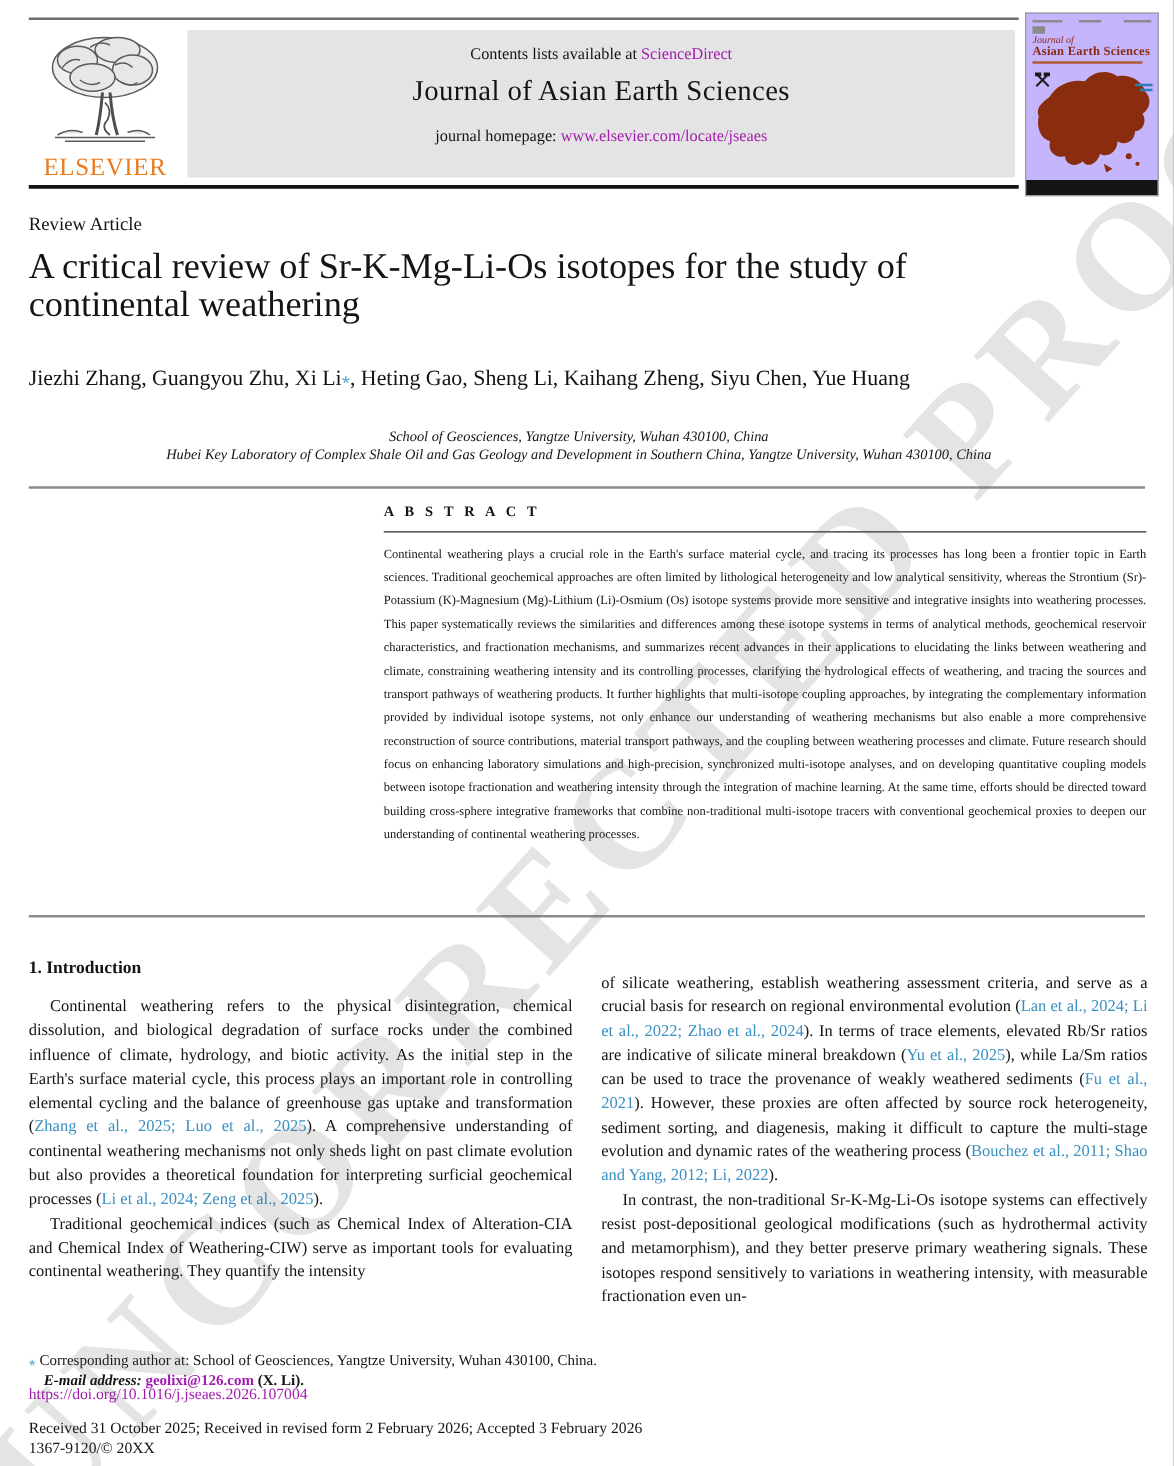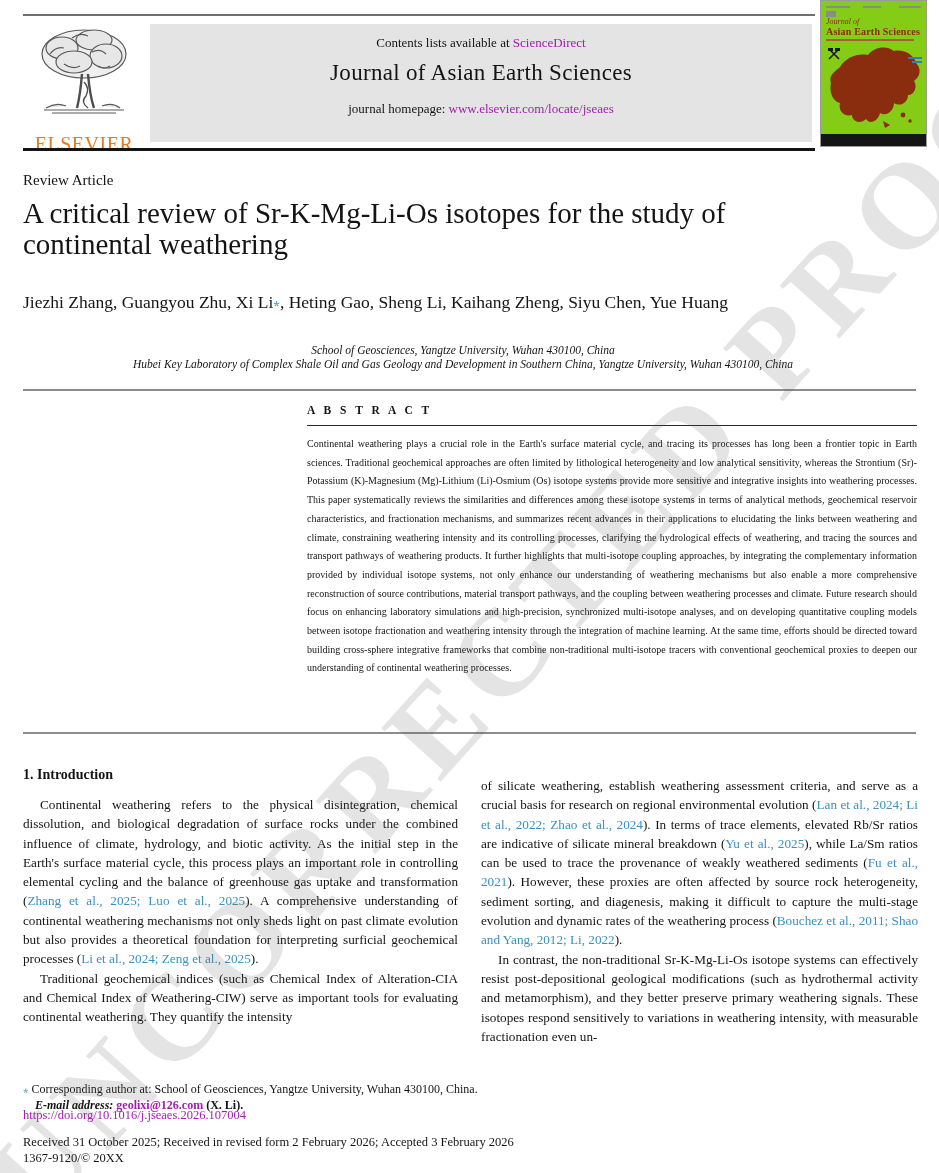--- a/index.html
+++ b/index.html
@@ -9,31 +9,31 @@
 
   
   .watermark{position:absolute;left:540px;top:610px;z-index:6;pointer-events:none;
     transform:translate(-50%,-50%) rotate(-48deg);
     font-family:"Liberation Serif",serif;font-weight:bold;font-size:122px;letter-spacing:10px;
     color:rgba(90,90,90,0.16);white-space:nowrap;}
 
   
   .topline{left:23px;top:14px;width:792px;height:2px;background:#6f6f6f;}
   .logo-block{left:23px;top:24px;width:122px;height:118px;text-align:center;}
-  .elsevier-text{color:#e87b1e;font-size:20px;letter-spacing:0.5px;margin-top:13px;}
+  .elsevier-text{color:#e87b1e;font-size:20px;letter-spacing:0.5px;margin-top:2px;}
   .header-box{left:150px;top:24px;width:662px;height:118px;background:#e4e4e4;text-align:center;}
   .contents-line{margin-top:11px;font-size:13px;}
   .journal-title{font-size:23px;margin-top:9px;letter-spacing:0.3px;}
   .homepage-line{font-size:13px;margin-top:15px;}
   a,.link{color:#a21caf;text-decoration:none;}
   .cite{color:#3a90c0;}
   .thickrule{left:23px;top:148px;width:792px;height:3px;background:#141414;}
 
   
-  .cover{left:820px;top:0;width:107px;height:147px;background:#84cc16;border:1px solid #9a9a9a;box-sizing:border-box;padding-left:36px;}
+  .cover{left:820px;top:10px;width:107px;height:147px;background:#c4b5fd;border:1px solid #9a9a9a;box-sizing:border-box;padding-left:36px;}
   .cover .microbar{position:absolute;background:#8b8b8b;height:2px;}
   .cover-title{position:absolute;left:5px;top:16px;color:#8b2a10;line-height:10px;}
   .cover-title .l1{font-style:italic;font-size:8px;}
   .cover-title .l2{font-weight:bold;font-size:10px;letter-spacing:0.2px;}
   .cover-subbar{position:absolute;left:5px;top:38px;width:88px;height:2px;background:#b05a3a;}
   .cover-map{position:absolute;left:2px;top:42px;width:103px;height:88px;}
   .cover-blackbar{position:absolute;left:0;bottom:0;width:100%;height:12px;background:#151515;}
   .cover-blue{position:absolute;background:#2d7fb8;height:2px;}
 
   

